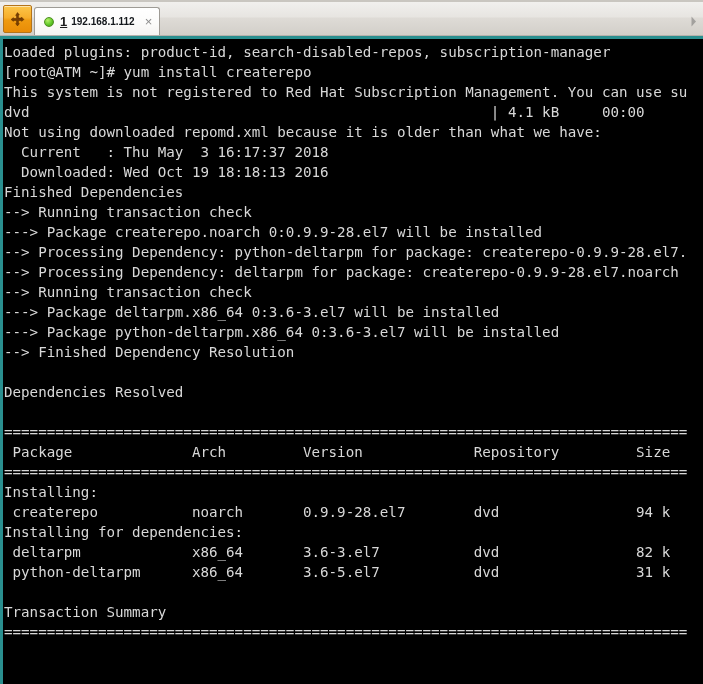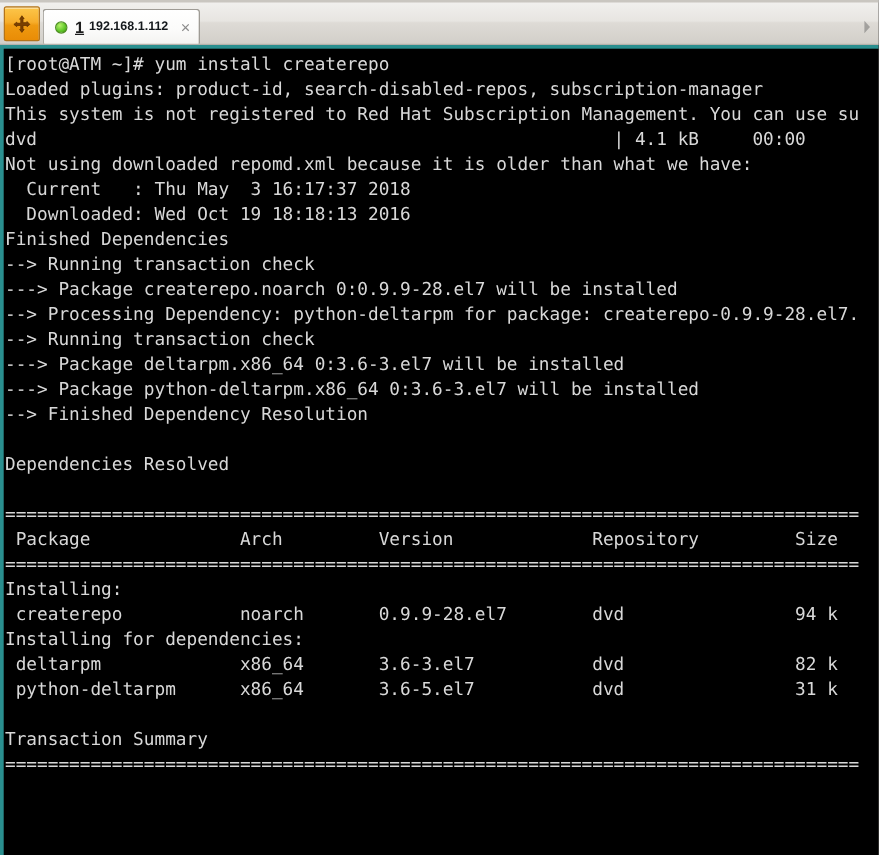--- a/index.html
+++ b/index.html
@@ -204,31 +204,32 @@
         <svg width="7" height="11" viewBox="0 0 7 11" aria-hidden="true">
           <path d="M1.5 0.5 L6 5.5 L1.5 10.5 Z" fill="#5e5e5e"></path>
         </svg>
       </div>
 
     </div>
   </div>
 
   <div class="terminal-wrap">
     <div class="terminal" id="terminal">
+        <div class="term-line">Loaded plugins: product-id, search-disabled-repos, subscription-manager</div>
         <div class="term-line">[root@ATM ~]# yum install createrepo</div>
-        <div class="term-line">Loaded plugins: product-id, search-disabled-repos, subscription-manager</div>
         <div class="term-line">This system is not registered to Red Hat Subscription Management. You can use su</div>
         <div class="term-line">dvd                                                      | 4.1 kB     00:00</div>
         <div class="term-line">Not using downloaded repomd.xml because it is older than what we have:</div>
         <div class="term-line">  Current   : Thu May  3 16:17:37 2018</div>
         <div class="term-line">  Downloaded: Wed Oct 19 18:18:13 2016</div>
         <div class="term-line">Finished Dependencies</div>
         <div class="term-line">--&gt; Running transaction check</div>
         <div class="term-line">---&gt; Package createrepo.noarch 0:0.9.9-28.el7 will be installed</div>
         <div class="term-line">--&gt; Processing Dependency: python-deltarpm for package: createrepo-0.9.9-28.el7.</div>
+        <div class="term-line">--&gt; Processing Dependency: deltarpm for package: createrepo-0.9.9-28.el7.noarch</div>
         <div class="term-line">--&gt; Running transaction check</div>
         <div class="term-line">---&gt; Package deltarpm.x86_64 0:3.6-3.el7 will be installed</div>
         <div class="term-line">---&gt; Package python-deltarpm.x86_64 0:3.6-3.el7 will be installed</div>
         <div class="term-line">--&gt; Finished Dependency Resolution</div>
         <div class="term-line">&nbsp;</div>
         <div class="term-line">Dependencies Resolved</div>
         <div class="term-line">&nbsp;</div>
         <div class="term-line">================================================================================</div>
         <div class="term-line"> Package              Arch         Version             Repository         Size</div>
         <div class="term-line">================================================================================</div>

